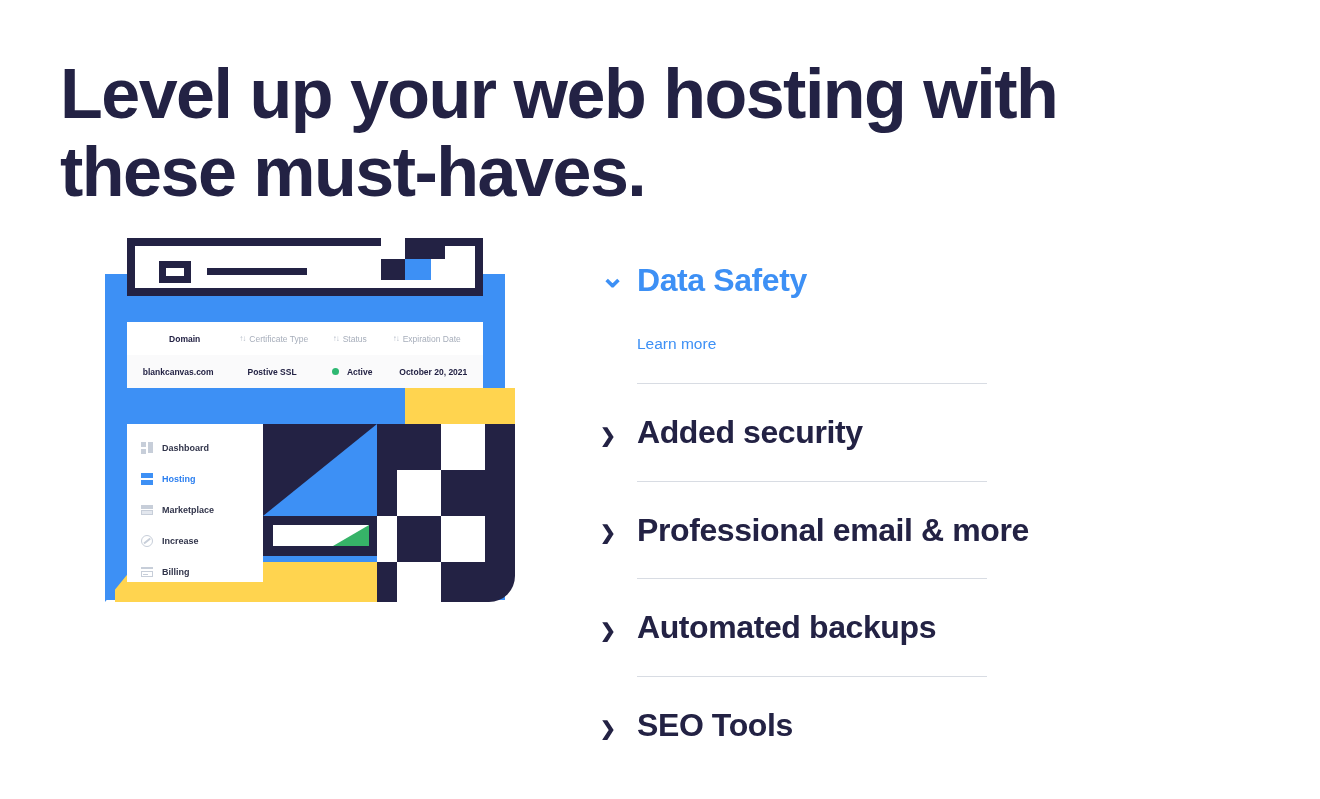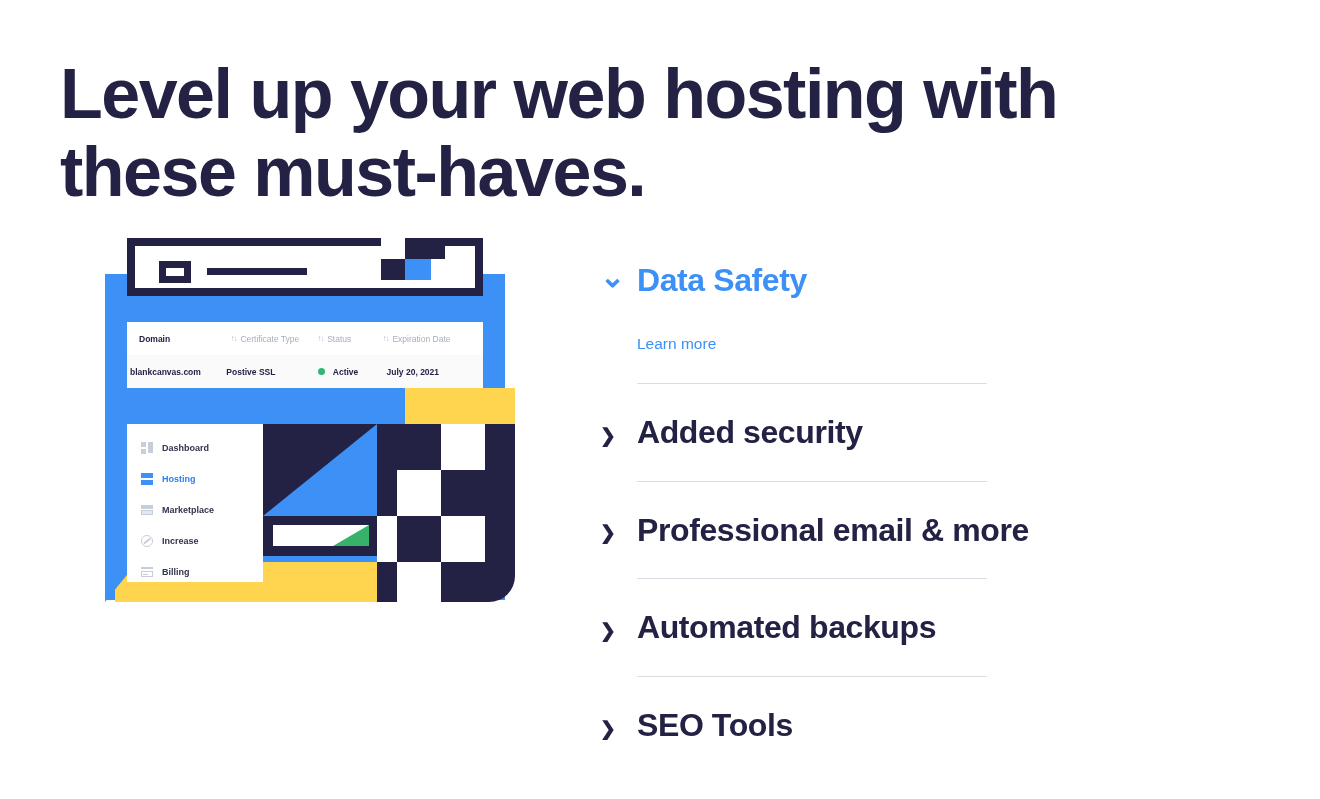--- a/index.html
+++ b/index.html
@@ -84,21 +84,21 @@
     background: #ffffff;
   }
   .tc-head {
     display: flex; align-items: center; height: 33px;
     padding: 0 12px; background:#ffffff;
   }
   .tc-row {
     display: flex; align-items: center; height: 33px;
     padding: 0 3px; background:#FAFAFB;
   }
-  .col { display:flex; align-items:center; gap:4px; }
+  .col { display:flex; align-items:center; gap:4px;justify-content:center; }
   .c1 { width: 98px; }
   .c2 { width: 93px; }
   .c3 { width: 70px; }
   .c4 { width: 95px; }
   .th-lbl { font-size: 8.5px; color:#A7AEBB; font-weight: normal; }
   .th-lbl.first { color:#232244; font-weight:bold; }
   .sorticon { font-size: 8px; color:#B5BCC8; letter-spacing:-1px; }
   .td-lbl { font-size: 8.5px; color:#232244; font-weight:bold; }
   .dot { width:7px; height:7px; border-radius:50%; background:#2EB872; display:inline-block; margin-right:4px;}
 
@@ -225,21 +225,21 @@
           <span class="td-lbl">blankcanvas.com</span>
         </div>
         <div class="col c2">
           <span class="td-lbl">Postive SSL</span>
         </div>
         <div class="col c3">
           <span class="dot"></span>
           <span class="td-lbl">Active</span>
         </div>
         <div class="col c4">
-          <span class="td-lbl">July 20, 2021</span>
+          <span class="td-lbl">October 20, 2021</span>
         </div>
       </div>
     </div>
 
     <div class="yellow-diag"></div>
 
     <div class="side-card">
 
       <div class="side-item">
         <span class="si-ico">

